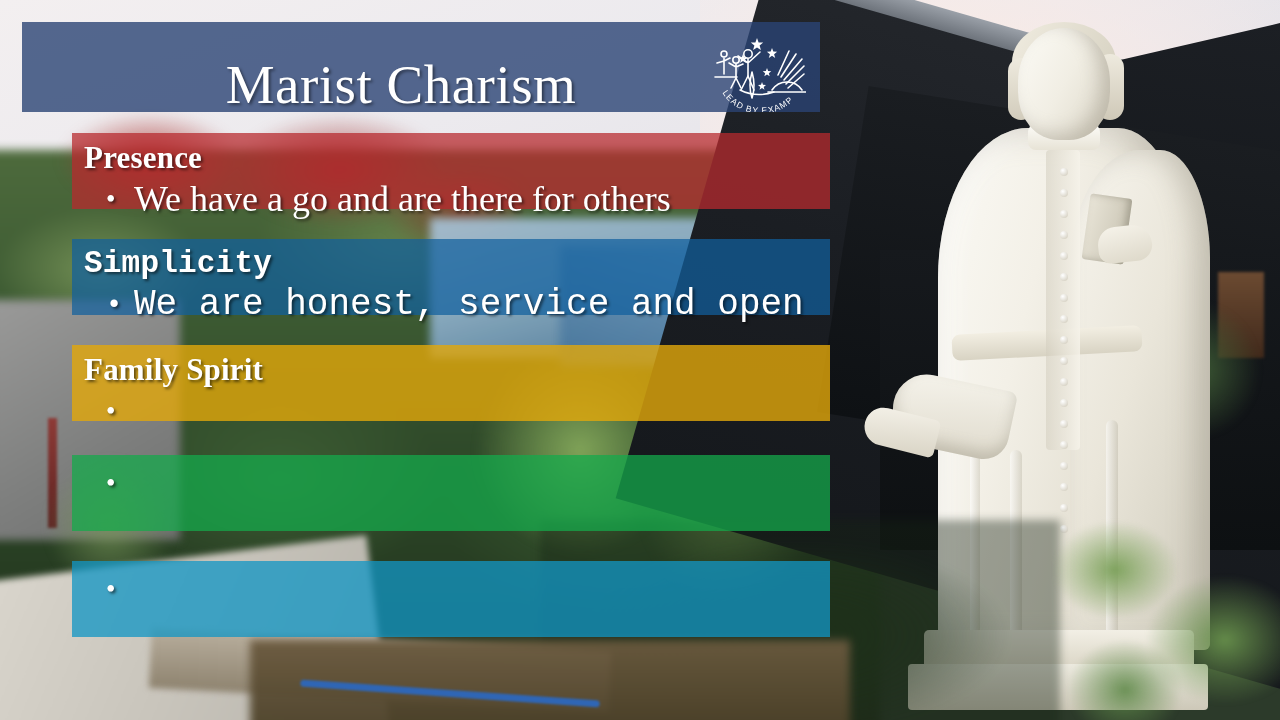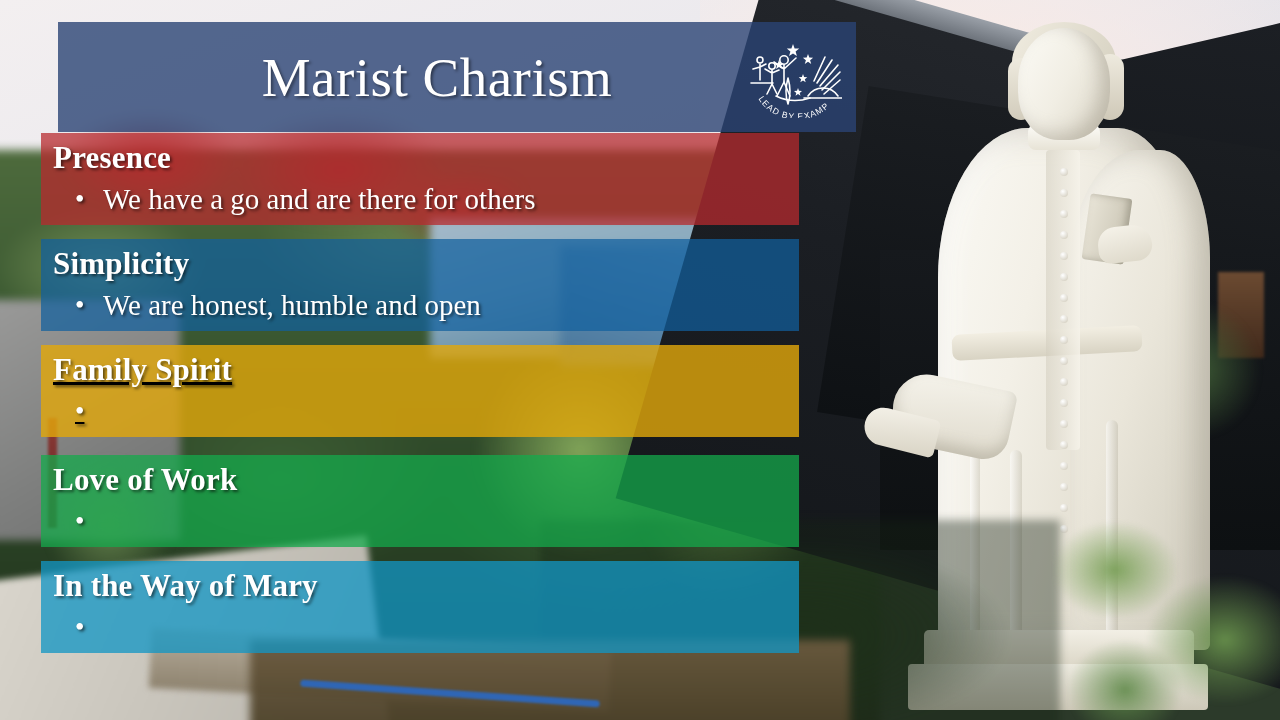--- a/index.html
+++ b/index.html
@@ -153,41 +153,41 @@
   .st-fold2{position:absolute;left:110px;top:450px;width:12px;height:195px;
        background:linear-gradient(90deg,rgba(255,255,255,.55),rgba(175,170,152,.35));border-radius:6px;}
   .st-fold3{position:absolute;left:206px;top:420px;width:12px;height:225px;
        background:linear-gradient(90deg,rgba(255,255,255,.5),rgba(170,165,148,.35));border-radius:6px;}
   .st-base1{position:absolute;left:24px;top:630px;width:270px;height:40px;
        background:linear-gradient(180deg,#f2efe5,#d9d4c4);border-radius:5px;}
   .st-base2{position:absolute;left:8px;top:664px;width:300px;height:46px;
        background:linear-gradient(180deg,#eceadf,#cdc8b8);border-radius:4px;}
 
   
-  .titlebar{position:absolute;left:22px;top:22px;width:798px;height:110px;
-       background:rgba(42,67,116,.80);display:flex;align-items:center;margin-left:36px;}
+  .titlebar{position:absolute;left:22px;top:22px;width:798px;height:90px;
+       background:rgba(42,67,116,.80);display:flex;align-items:flex-end;}
   .title-text{flex:1;text-align:center;color:#fff;font-size:55px;line-height:1;
        font-weight:400;letter-spacing:.5px;padding-left:70px;
        text-shadow:2px 2px 3px rgba(0,0,0,.45);}
   .logo{width:96px;height:82px;margin-right:14px;flex:none;}
 
   
-  .band{position:absolute;left:41px;width:758px;height:92px;padding:6px 0 0 12px;
+  .band{position:absolute;left:72px;width:758px;height:76px;padding:6px 0 0 12px;
         box-sizing:border-box;}
   .band-title{color:#fff;font-weight:bold;font-size:31px;line-height:38px;
         text-shadow:2px 2px 3px rgba(0,0,0,.55);letter-spacing:.2px;}
   .band-row{display:flex;align-items:flex-start;padding-left:22px;}
   .band-bullet{color:#fff;font-size:27px;line-height:44px;width:28px;flex:none;
         text-shadow:2px 2px 3px rgba(0,0,0,.55);}
-  .band-item{color:#fff;font-size:29px;line-height:44px;
+  .band-item{color:#fff;font-size:36px;line-height:44px;
         text-shadow:2px 2px 3px rgba(0,0,0,.55);}
 
   .band.b0{top:133px;background:rgba(183,42,46,.74);}
-  .band.b1{top:239px;background:rgba(17,96,158,.72);}
-  .band.b2{top:345px;background:rgba(226,168,10,.80);text-decoration:underline;}
+  .band.b1{top:239px;background:rgba(17,96,158,.72);font-family:Liberation Mono, monospace;}
+  .band.b2{top:345px;background:rgba(226,168,10,.80);}
   .band.b3{top:455px;background:rgba(20,170,75,.74);}
   .band.b4{top:561px;background:rgba(18,150,196,.76);}
 </style>
 </head>
 <body>
 
 <div class="slide">
 
   <div class="photo">
     <div class="sky"></div>
@@ -302,38 +302,36 @@
     <div class="band-row">
       <div class="band-bullet">•</div>
       <div class="band-item">We have a go and are there for others</div>
     </div>
   </div>
 
   <div class="band b1">
     <div class="band-title">Simplicity</div>
     <div class="band-row">
       <div class="band-bullet">•</div>
-      <div class="band-item">We are honest, humble and open</div>
+      <div class="band-item">We are honest, service and open</div>
     </div>
   </div>
 
   <div class="band b2">
     <div class="band-title">Family Spirit</div>
     <div class="band-row">
       <div class="band-bullet">•</div>
     </div>
   </div>
 
   <div class="band b3">
-    <div class="band-title">Love of Work</div>
     <div class="band-row">
       <div class="band-bullet">•</div>
     </div>
   </div>
 
   <div class="band b4">
-    <div class="band-title">In the Way of Mary</div>
     <div class="band-row">
       <div class="band-bullet">•</div>
     </div>
   </div>
 
 </div>
 
 </body></html>

